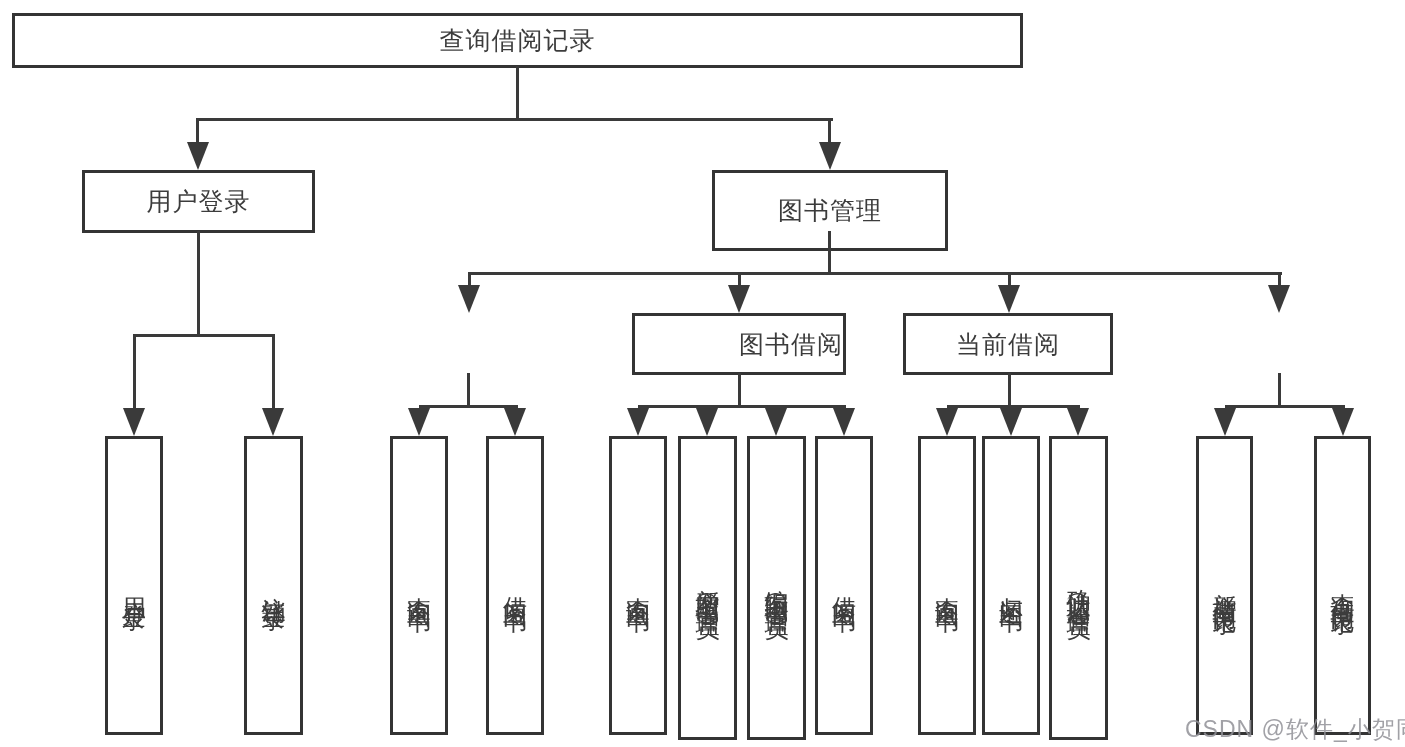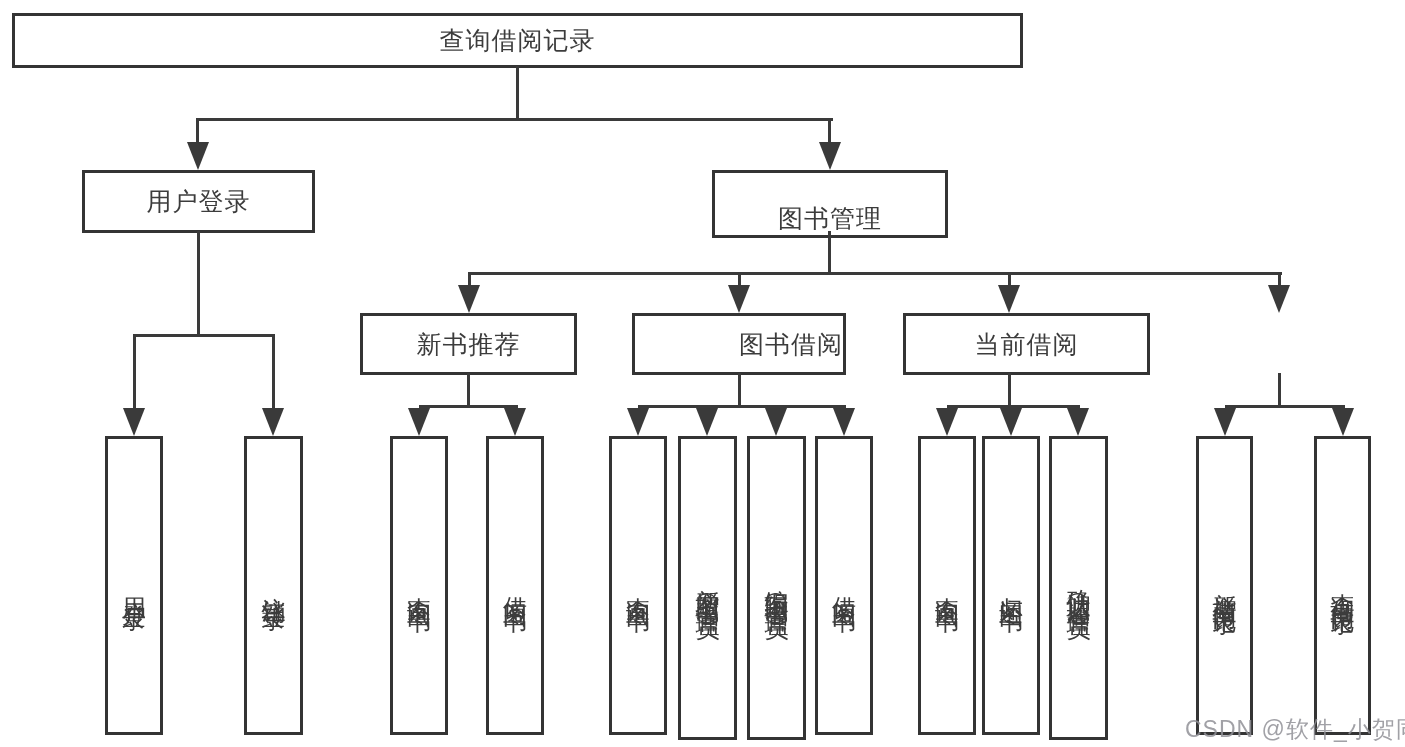--- a/index.html
+++ b/index.html
@@ -67,21 +67,21 @@
   <div class="vline" style="left:516px; top:66px; height:54px;"></div>
   <div class="hline" style="left:196px; top:118px; width:637px;"></div>
   <div class="vline" style="left:196px; top:118px; height:28px;"></div>
   <div class="arrow" style="left:187px; top:142px;"></div>
   <div class="vline" style="left:828px; top:118px; height:28px;"></div>
   <div class="arrow" style="left:819px; top:142px;"></div>
 
   <div class="box hbox" style="left:82px; top:170px; width:233px; height:63px;">
     <span>用户登录</span>
   </div>
-  <div class="box hbox" style="left:712px; top:170px; width:236px; height:68px;align-items:flex-end;">
+  <div class="box hbox" style="left:712px; top:170px; width:236px; height:81px;">
     <span>图书管理</span>
   </div>
 
   <div class="vline" style="left:197px; top:231px; height:105px;"></div>
   <div class="hline" style="left:133px; top:334px; width:142px;"></div>
   <div class="vline" style="left:133px; top:334px; height:76px;"></div>
   <div class="arrow" style="left:123px; top:408px;"></div>
   <div class="vline" style="left:272px; top:334px; height:76px;"></div>
   <div class="arrow" style="left:262px; top:408px;"></div>
 
@@ -89,27 +89,24 @@
   <div class="hline" style="left:468px; top:272px; width:814px;"></div>
   <div class="vline" style="left:468px; top:272px; height:16px;"></div>
   <div class="arrow" style="left:458px; top:285px;"></div>
   <div class="vline" style="left:738px; top:272px; height:16px;"></div>
   <div class="arrow" style="left:728px; top:285px;"></div>
   <div class="vline" style="left:1008px; top:272px; height:16px;"></div>
   <div class="arrow" style="left:998px; top:285px;"></div>
   <div class="vline" style="left:1278px; top:272px; height:16px;"></div>
   <div class="arrow" style="left:1268px; top:285px;"></div>
 
-  <div class="box hbox" style="left:360px; top:313px; width:217px; height:62px;">
-    <span>新书推荐</span>
-  </div>
   <div class="box hbox" style="left:632px; top:313px; width:214px; height:62px;justify-content:flex-end;">
     <span>图书借阅</span>
   </div>
-  <div class="box hbox" style="left:903px; top:313px; width:247px; height:62px;text-align:right;">
+  <div class="box hbox" style="left:903px; top:313px; width:210px; height:62px;text-align:right;">
     <span>当前借阅</span>
   </div>
 
   <div class="vline" style="left:467px; top:373px; height:34px;"></div>
   <div class="hline" style="left:419px; top:405px; width:99px;"></div>
   <div class="arrow" style="left:408px; top:408px;"></div>
   <div class="arrow" style="left:504px; top:408px;"></div>
 
   <div class="vline" style="left:738px; top:373px; height:34px;"></div>
   <div class="hline" style="left:638px; top:405px; width:208px;"></div>

